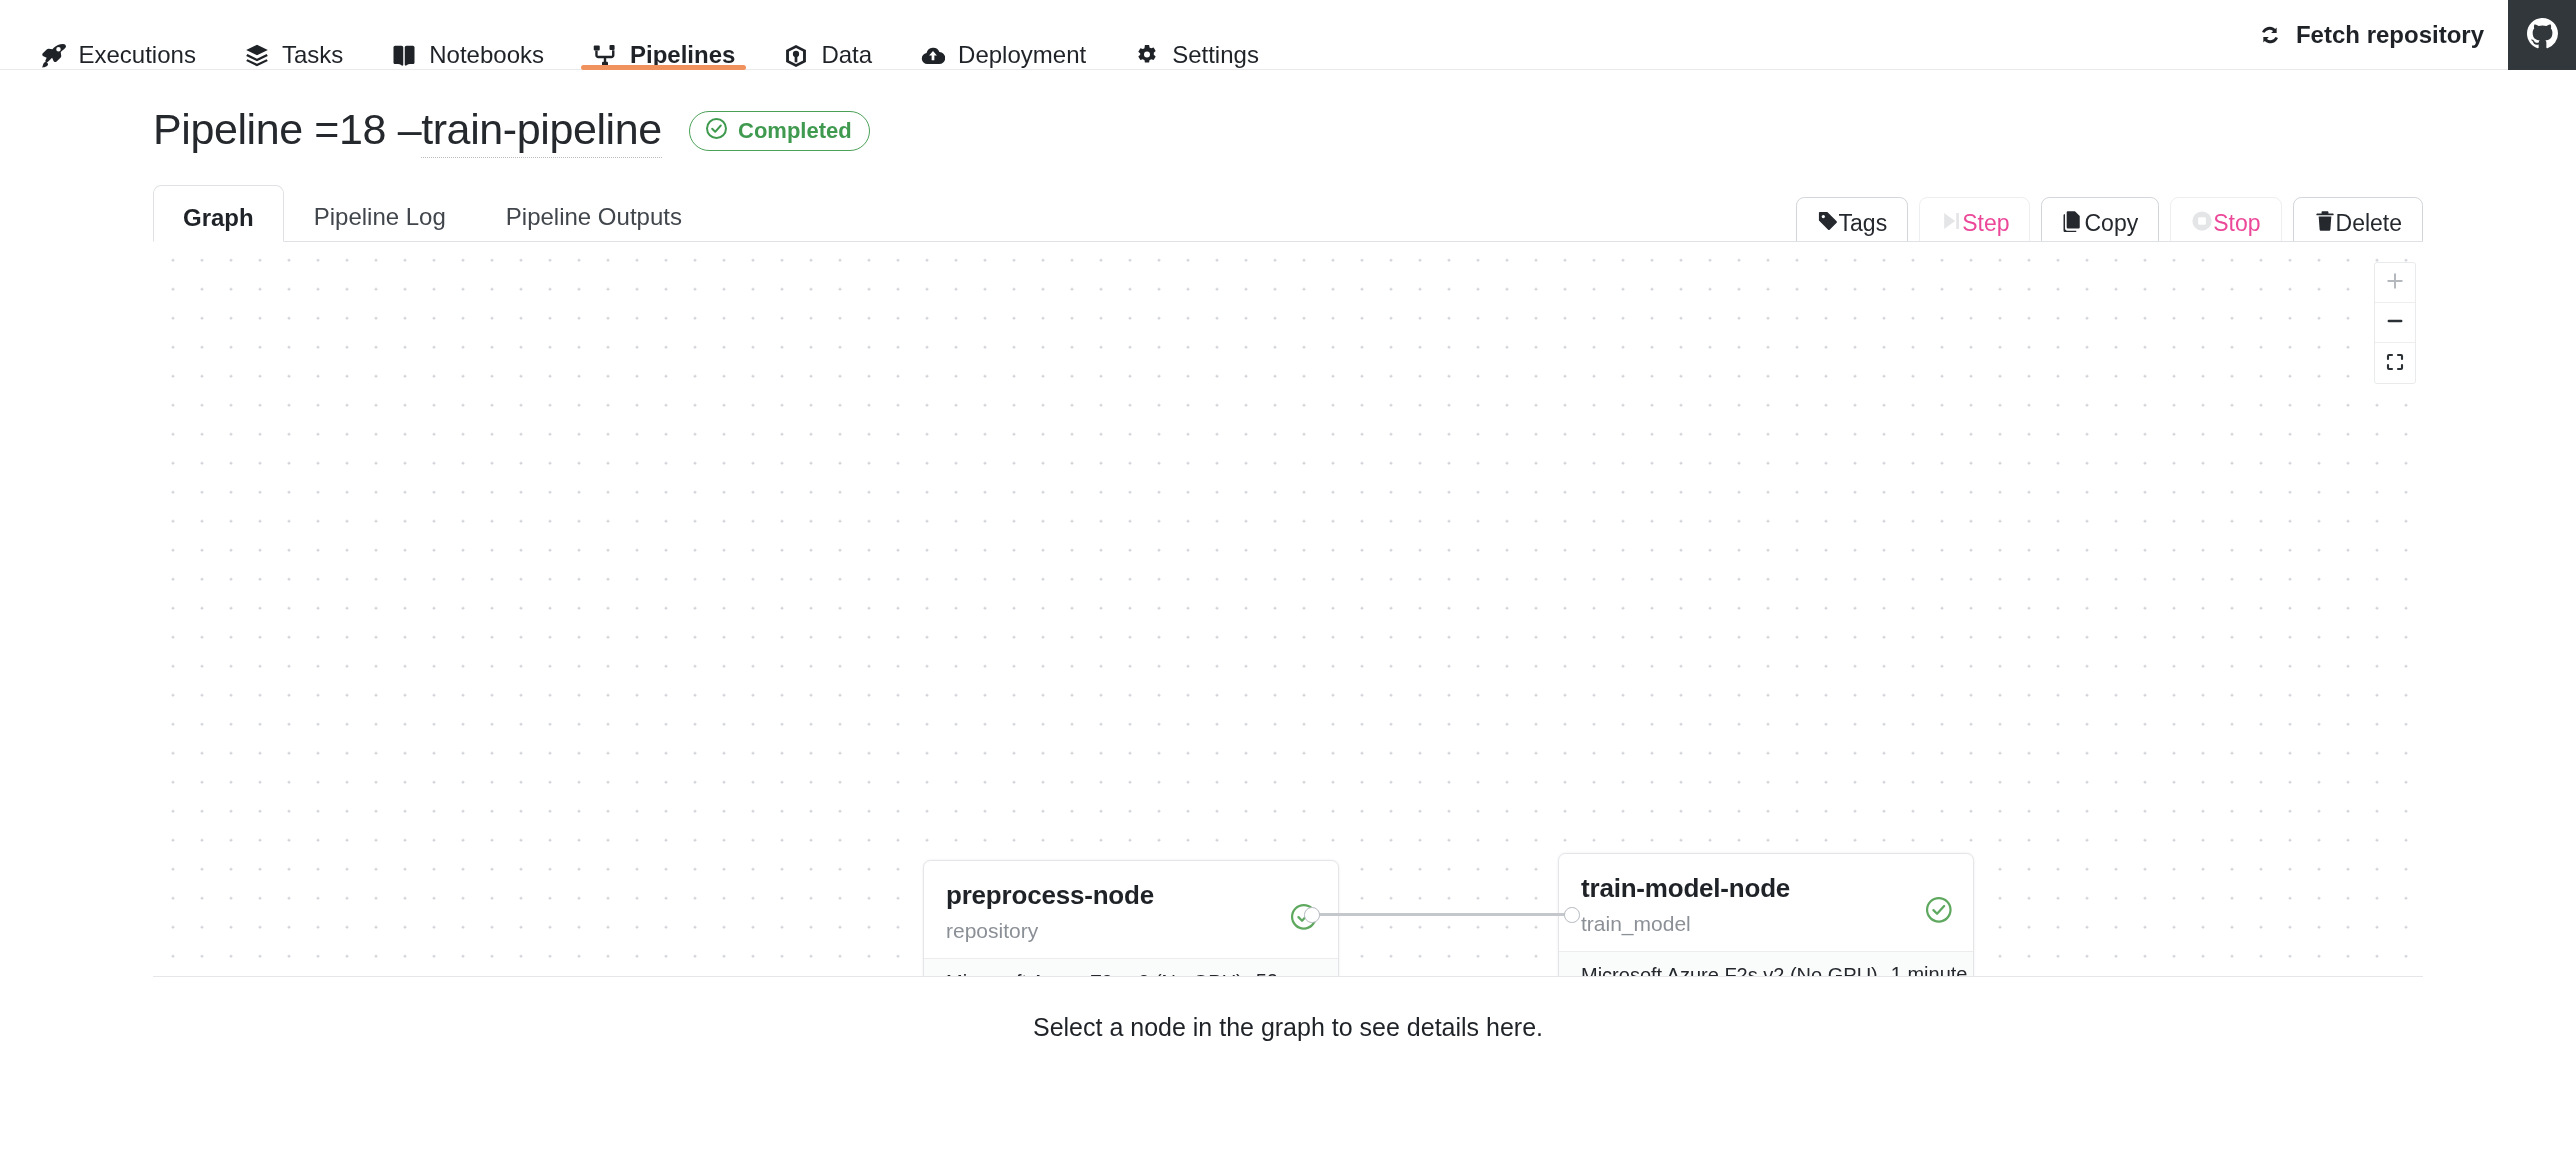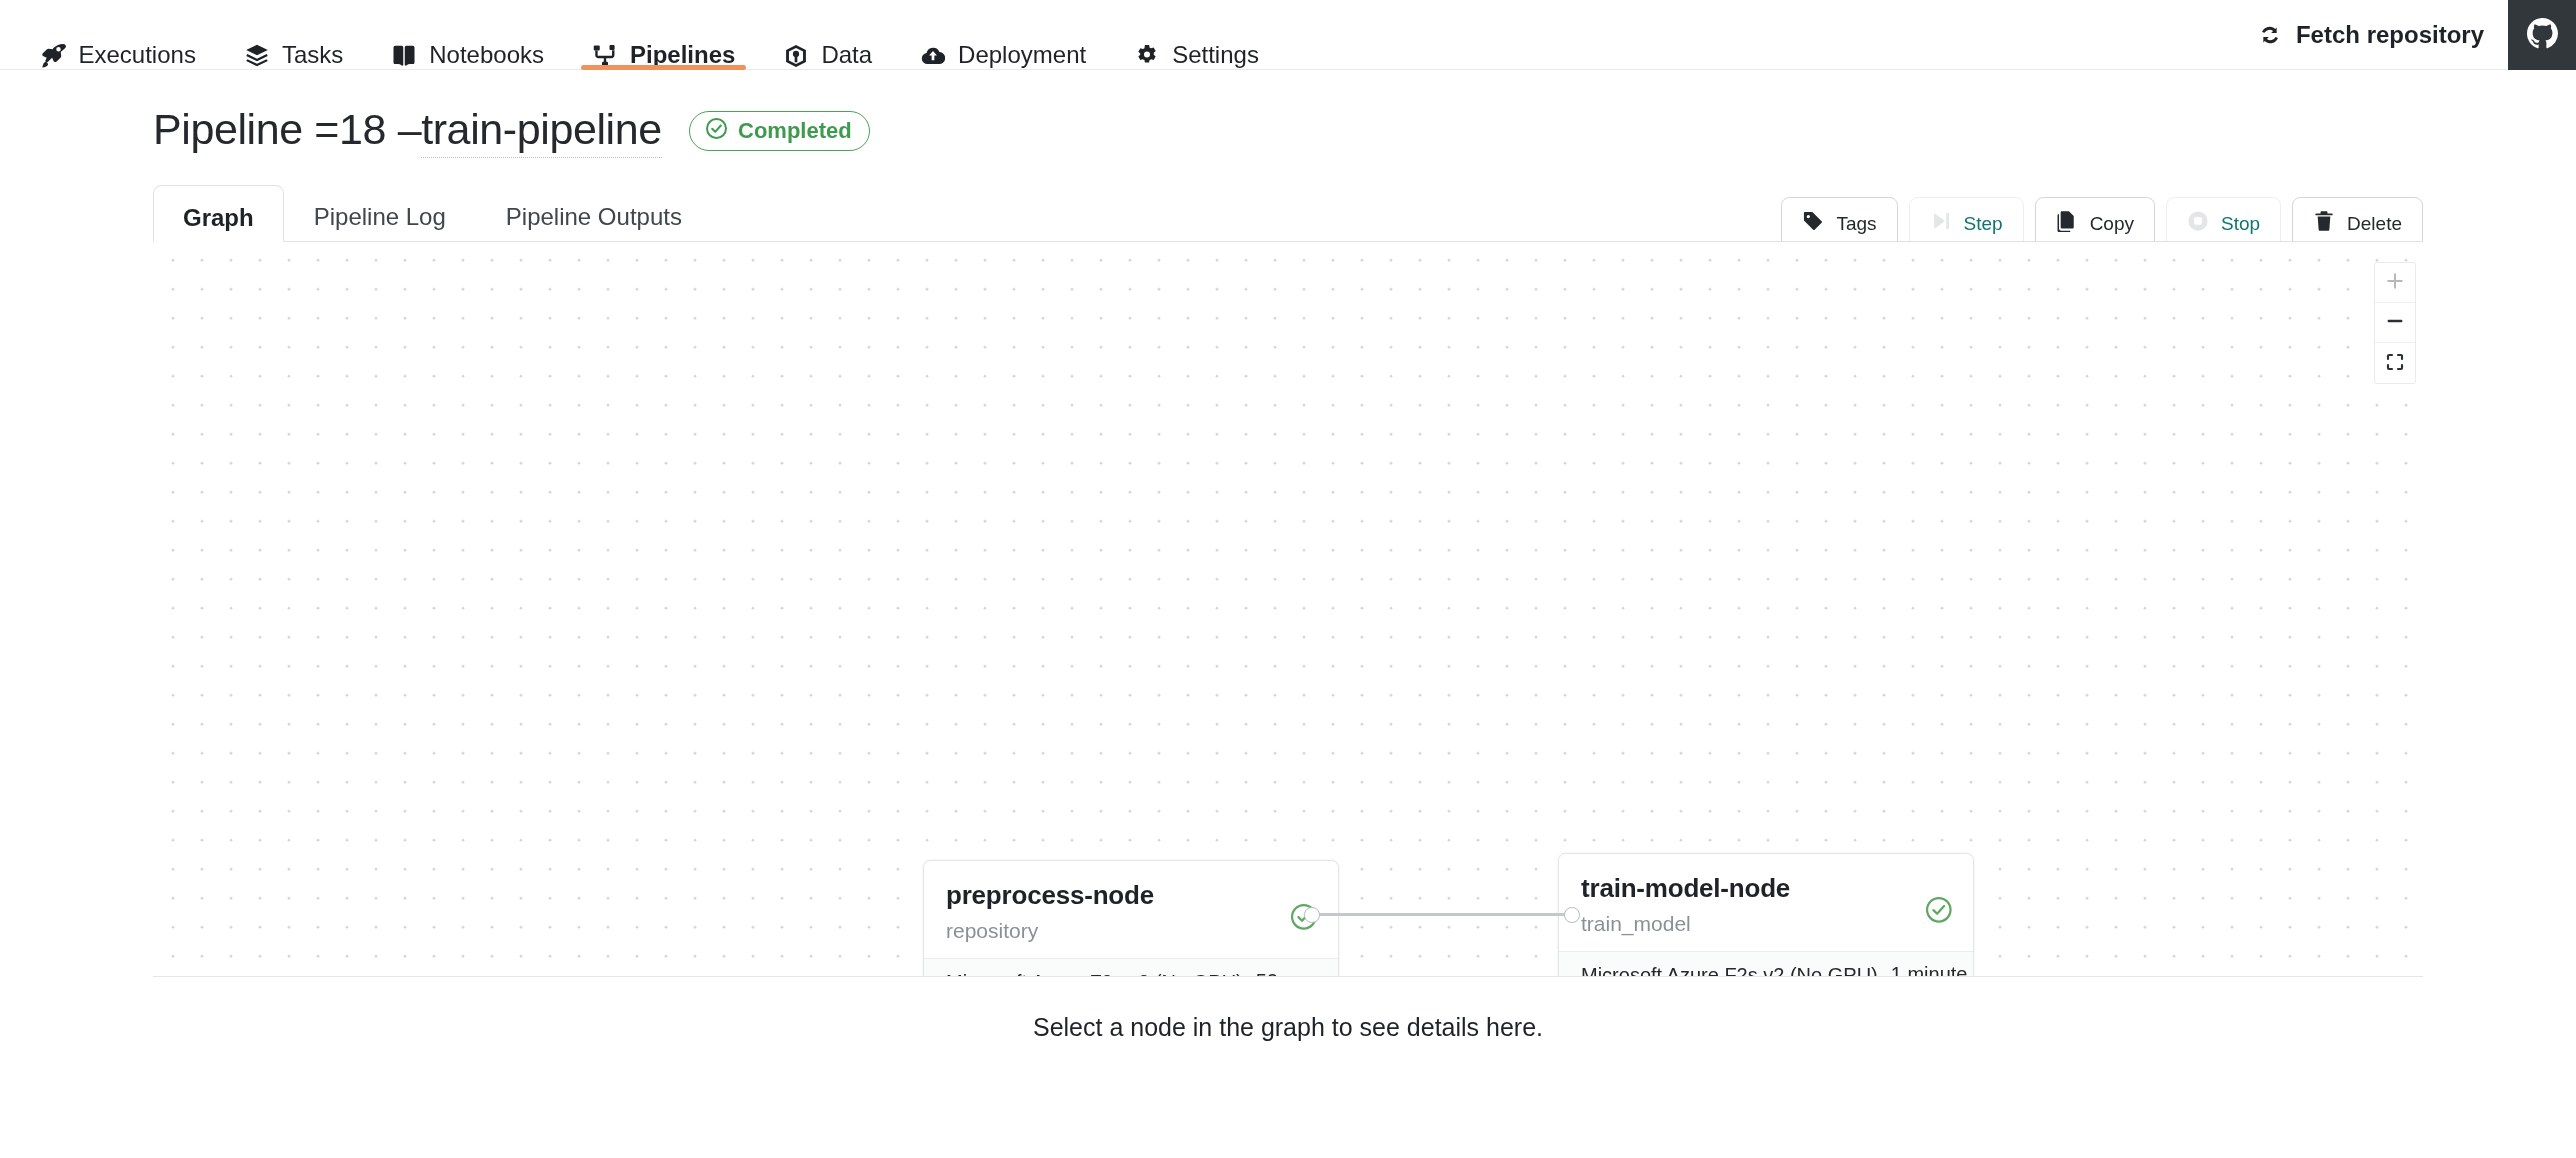--- a/index.html
+++ b/index.html
@@ -113,34 +113,33 @@
   .actions {
     position: absolute;
     right: 153px;
     top: 127px;
     display: flex;
     gap: 11px;
   }
   .act-btn {
     display: flex;
     align-items: center;
-    gap: 12px;
     height: 53px;
     padding: 0 20px;
     border: 0.9px solid #d2d5d9;
     border-radius: 8.3px;
     background: #ffffff;
-    font-size: 19px;
+    font-size: 23px;
     font-weight: 500;
     color: #25292e;
     cursor: pointer;
     white-space: nowrap;
   }
   .act-btn.disabled {
-    color: #0f766e;
+    color: #ec4899;
     border-color: #eceef0;
     cursor: default;
   }
   .act-btn.disabled svg { opacity: 0.45; }
 
   
   .tabs-row {
     position: relative;
     display: flex;
     align-items: flex-end;

